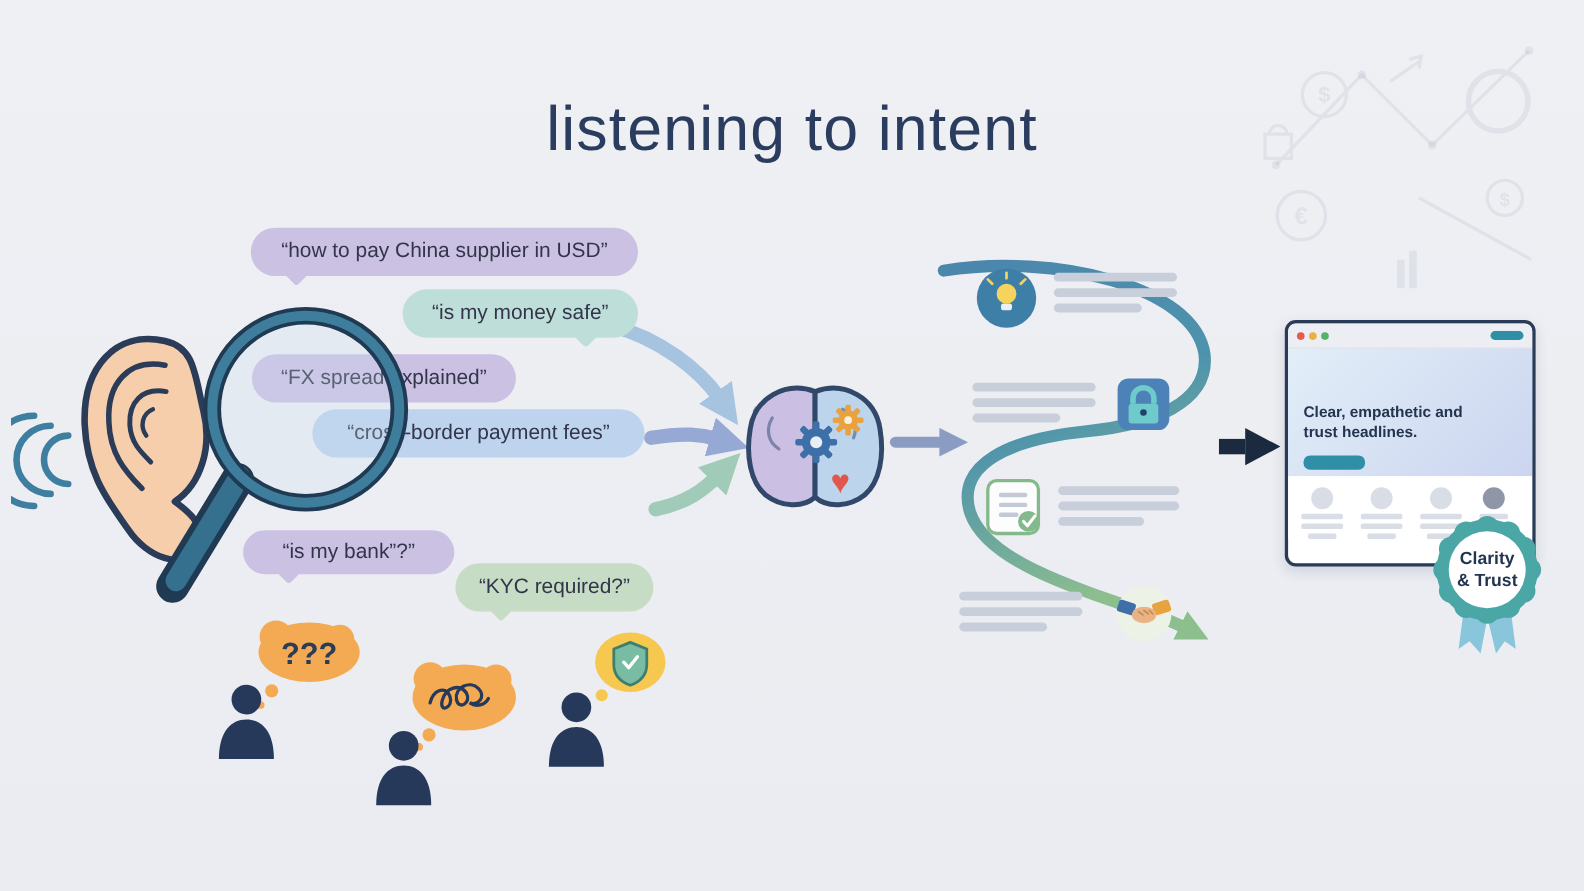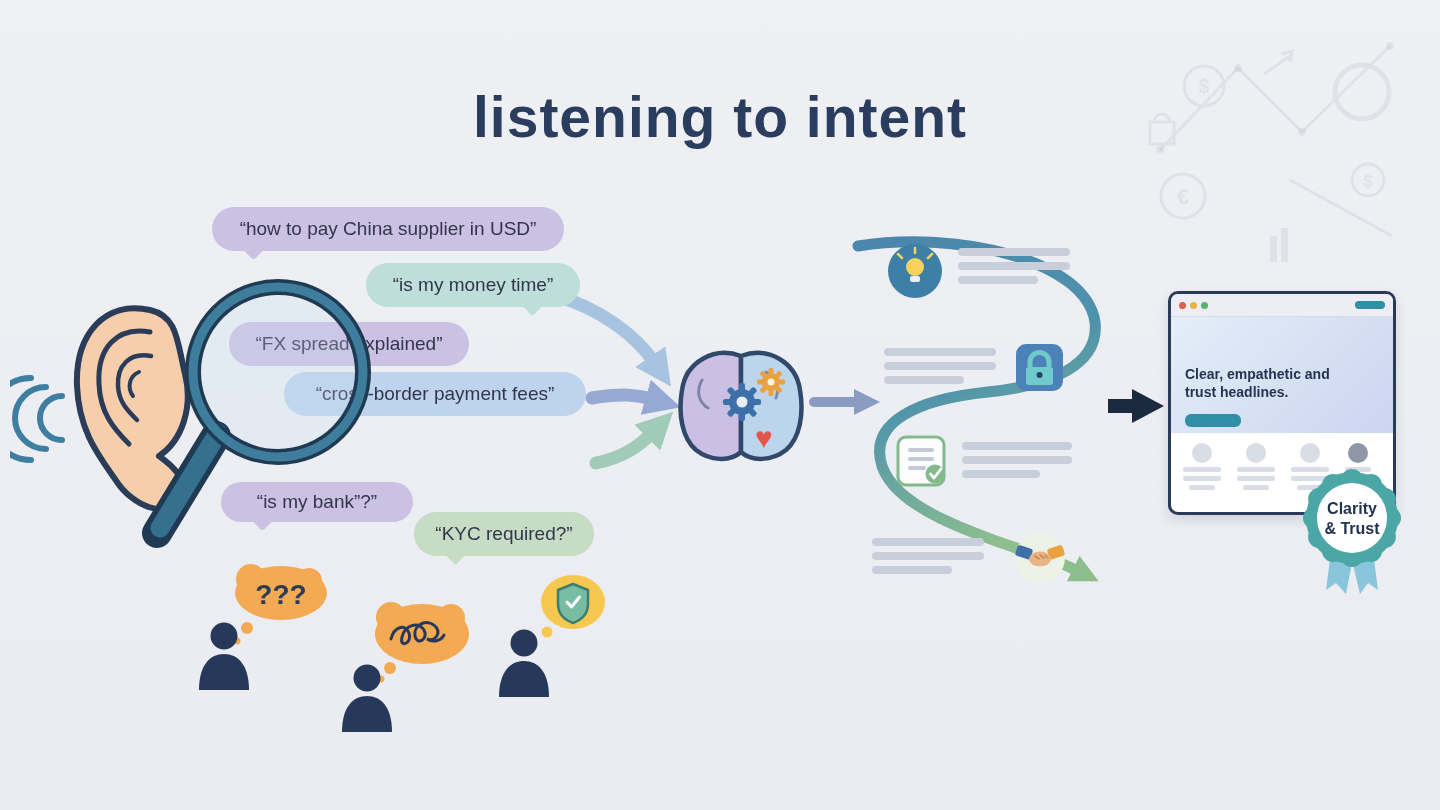--- a/index.html
+++ b/index.html
@@ -2,30 +2,30 @@
 <html><head>
 <meta charset="utf-8">
 <style>
   html,body{margin:0;padding:0;background:#E7E9EE;}
   .stage{position:relative;width:1440px;height:810px;overflow:hidden;
          background:linear-gradient(180deg,#EFF0F4 0%,#EAECF1 100%);
          font-family:"Liberation Sans",sans-serif;}
   .layer{position:absolute;}
 
   .title{position:absolute;top:84px;left:0;width:100%;text-align:center;
-         font-size:57px;font-weight:bold;color:#2B3D5E;letter-spacing:1px;z-index:2;}
+         font-size:57px;font-weight:normal;color:#2B3D5E;letter-spacing:1px;z-index:2;}
 
   
   .bubble{position:absolute;height:44px;border-radius:22px;display:flex;align-items:center;
           justify-content:center;font-size:19px;color:#33364A;white-space:nowrap;z-index:3;}
   .tl::after{content:"";position:absolute;left:34px;bottom:-6px;width:15px;height:15px;
              background:inherit;transform:rotate(45deg);border-radius:3px;}
   .tr::after{content:"";position:absolute;right:40px;bottom:-6px;width:15px;height:15px;
              background:inherit;transform:rotate(45deg);border-radius:3px;}
-  .pos0{left:212px;top:207px;width:352px;background:#CBC1E3;}
+  .pos0{left:228px;top:207px;width:352px;background:#CBC1E3;}
   .pos1{left:366px;top:263px;width:214px;background:#BEDFD9;}
   .pos2{left:229px;top:322px;width:240px;background:#CBC1E3;}
   .pos3{left:284px;top:372px;width:302px;background:#BDD3EE;}
   .pos4{left:301px;top:423px;width:294px;background:#BEDFD9;}
   .pos5{left:221px;top:482px;width:192px;height:40px;background:#CBC1E3;}
   .pos6{left:414px;top:512px;width:180px;background:#C6DCC4;align-items:center;}
 
   .z1{z-index:1}.z2{z-index:2}.z4{z-index:4}
 
   
@@ -93,21 +93,21 @@
     <path d="M140 12 C95 2 65 36 67 88 C69 134 89 158 107 184 C123 208 157 222 169 200 C179 182 163 168 149 158 C173 142 183 108 175 76 C167 42 167 18 140 12 Z" fill="#F6CEAB" stroke="#2B3C59" stroke-width="6" stroke-linejoin="round"></path>
     <path d="M140 34 C107 28 87 50 89 86 C90 114 103 130 119 146" fill="none" stroke="#2B3C59" stroke-width="5" stroke-linecap="round"></path>
     <path d="M141 58 C119 54 107 68 108 88 C109 104 117 112 127 122" fill="none" stroke="#2B3C59" stroke-width="4.5" stroke-linecap="round"></path>
     <path d="M123 98 C117 90 119 78 129 74" fill="none" stroke="#2B3C59" stroke-width="4" stroke-linecap="round"></path>
   </svg>
 
   <div class="bubble pos0 tl">
       <span>“how to pay China supplier in USD”</span>
     </div>
   <div class="bubble pos1 tr">
-      <span>“is my money time”</span>
+      <span>“is my money safe”</span>
     </div>
   <div class="bubble pos2">
       <span>“FX spread explained”</span>
     </div>
   <div class="bubble pos3">
       <span>“cross-border payment fees”</span>
     </div>
   <div class="bubble pos5 tl">
       <span>“is my bank”?”</span>
     </div>

